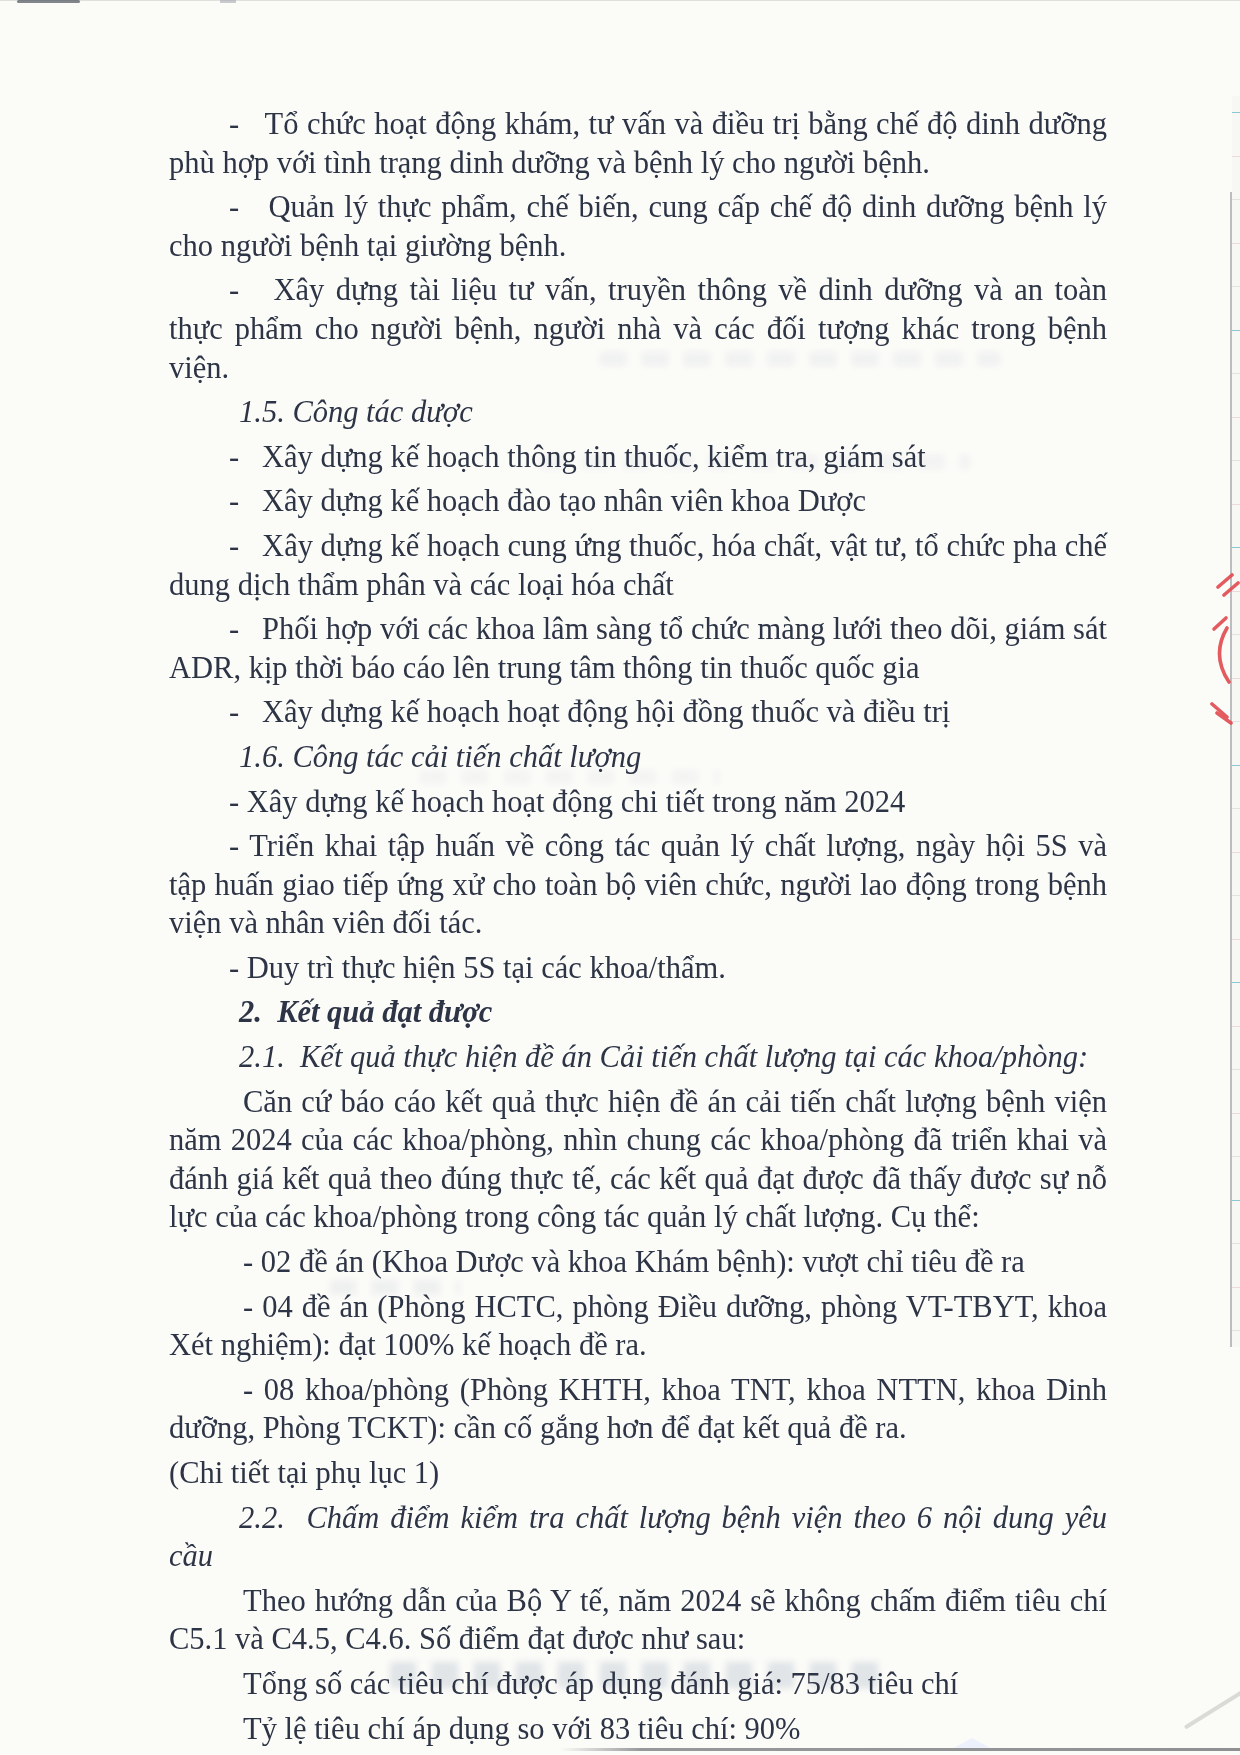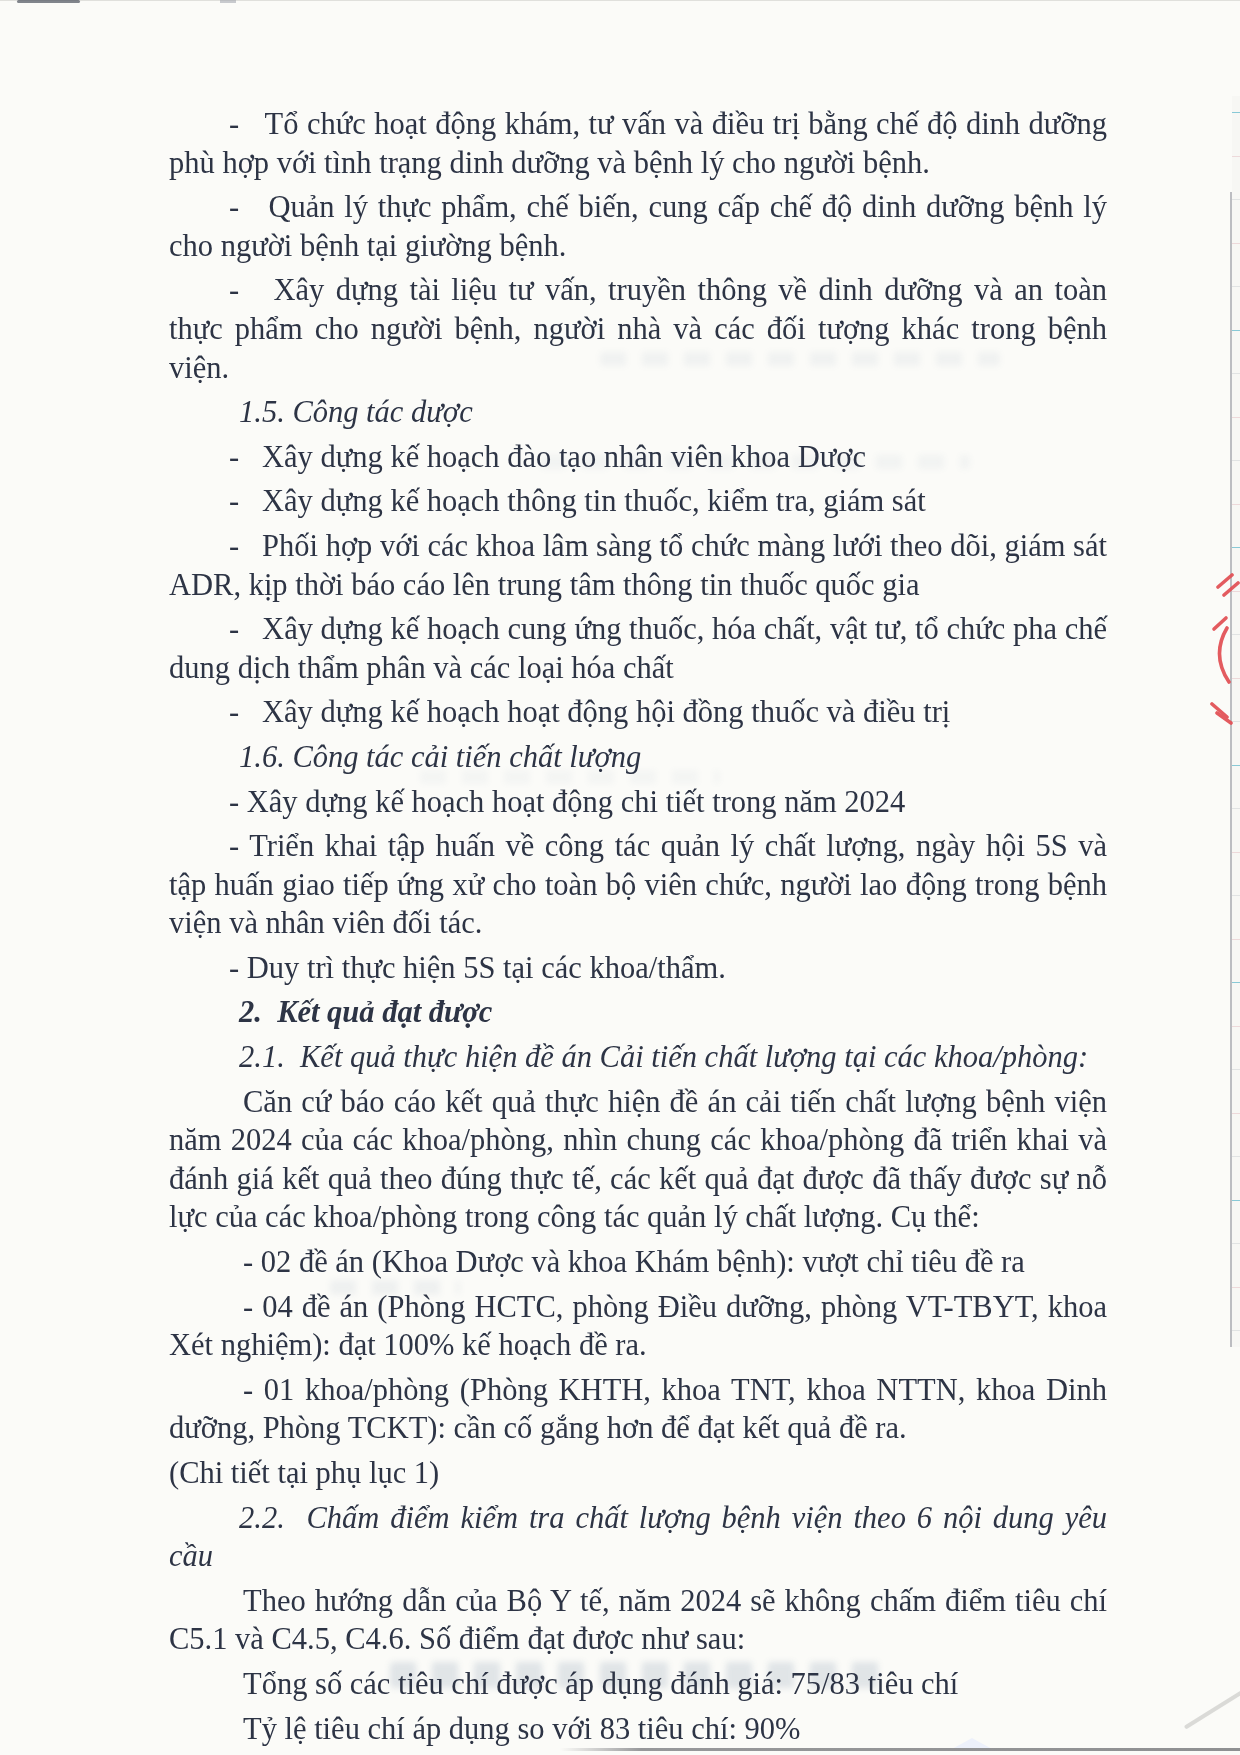--- a/index.html
+++ b/index.html
@@ -66,35 +66,35 @@
   <div class="ghost g2"></div>
   <div class="ghost g3"></div>
   <div class="ghost g4"></div>
   <div class="ghost g5"></div>
 
   <div class="content">
       <p class="bullet-wide">-&nbsp;&nbsp;&nbsp;Tổ chức hoạt động khám, tư vấn và điều trị bằng chế độ dinh dưỡng phù hợp với tình trạng dinh dưỡng và bệnh lý cho người bệnh.</p>
       <p class="bullet-wide">-&nbsp;&nbsp;&nbsp;Quản lý thực phẩm, chế biến, cung cấp chế độ dinh dưỡng bệnh lý cho người bệnh tại giường bệnh.</p>
       <p class="bullet-wide">-&nbsp;&nbsp;&nbsp;Xây dựng tài liệu tư vấn, truyền thông về dinh dưỡng và an toàn thực phẩm cho người bệnh, người nhà và các đối tượng khác trong bệnh viện.</p>
       <p class="heading-italic">1.5. Công tác dược</p>
+      <p class="bullet-wide">-&nbsp;&nbsp;&nbsp;Xây dựng kế hoạch thông tin thuốc, kiểm tra, giám sát</p>
       <p class="bullet-wide">-&nbsp;&nbsp;&nbsp;Xây dựng kế hoạch đào tạo nhân viên khoa Dược</p>
-      <p class="bullet-wide">-&nbsp;&nbsp;&nbsp;Xây dựng kế hoạch thông tin thuốc, kiểm tra, giám sát</p>
+      <p class="bullet-wide">-&nbsp;&nbsp;&nbsp;Xây dựng kế hoạch cung ứng thuốc, hóa chất, vật tư, tổ chức pha chế dung dịch thẩm phân và các loại hóa chất</p>
       <p class="bullet-wide">-&nbsp;&nbsp;&nbsp;Phối hợp với các khoa lâm sàng tổ chức màng lưới theo dõi, giám sát ADR, kịp thời báo cáo lên trung tâm thông tin thuốc quốc gia</p>
-      <p class="bullet-wide">-&nbsp;&nbsp;&nbsp;Xây dựng kế hoạch cung ứng thuốc, hóa chất, vật tư, tổ chức pha chế dung dịch thẩm phân và các loại hóa chất</p>
       <p class="bullet-wide">-&nbsp;&nbsp;&nbsp;Xây dựng kế hoạch hoạt động hội đồng thuốc và điều trị</p>
       <p class="heading-italic">1.6. Công tác cải tiến chất lượng</p>
       <p class="bullet">- Xây dựng kế hoạch hoạt động chi tiết trong năm 2024</p>
       <p class="bullet">- Triển khai tập huấn về công tác quản lý chất lượng, ngày hội 5S và tập huấn giao tiếp ứng xử cho toàn bộ viên chức, người lao động trong bệnh viện và nhân viên đối tác.</p>
       <p class="bullet">- Duy trì thực hiện 5S tại các khoa/thẩm.</p>
       <p class="heading-bold">2.&nbsp; Kết quả đạt được</p>
       <p class="heading-italic">2.1.&nbsp; Kết quả thực hiện đề án Cải tiến chất lượng tại các khoa/phòng:</p>
       <p class="body">Căn cứ báo cáo kết quả thực hiện đề án cải tiến chất lượng bệnh viện năm 2024 của các khoa/phòng, nhìn chung các khoa/phòng đã triển khai và đánh giá kết quả theo đúng thực tế, các kết quả đạt được đã thấy được sự nỗ lực của các khoa/phòng trong công tác quản lý chất lượng. Cụ thể:</p>
       <p class="bullet-mid">- 02 đề án (Khoa Dược và khoa Khám bệnh): vượt chỉ tiêu đề ra</p>
       <p class="bullet-mid">- 04 đề án (Phòng HCTC, phòng Điều dưỡng, phòng VT-TBYT, khoa Xét nghiệm): đạt 100% kế hoạch đề ra.</p>
-      <p class="bullet-mid">- 01 khoa/phòng (Phòng KHTH, khoa TNT, khoa NTTN, khoa Dinh dưỡng, Phòng TCKT): cần cố gắng hơn để đạt kết quả đề ra.</p>
+      <p class="bullet-mid">- 08 khoa/phòng (Phòng KHTH, khoa TNT, khoa NTTN, khoa Dinh dưỡng, Phòng TCKT): cần cố gắng hơn để đạt kết quả đề ra.</p>
       <p class="plain-left">(Chi tiết tại phụ lục 1)</p>
       <p class="heading-italic">2.2.&nbsp; Chấm điểm kiểm tra chất lượng bệnh viện theo 6 nội dung yêu cầu</p>
       <p class="body">Theo hướng dẫn của Bộ Y tế, năm 2024 sẽ không chấm điểm tiêu chí C5.1 và C4.5, C4.6. Số điểm đạt được như sau:</p>
       <p class="body">Tổng số các tiêu chí được áp dụng đánh giá: 75/83 tiêu chí</p>
       <p class="body">Tỷ lệ tiêu chí áp dụng so với 83 tiêu chí: 90%</p>
       <p class="body">Tổng số điểm của các tiêu chí áp dụng (Tiêu chí C3 và C5 có hệ số 2): 309</p>
       <p class="page-number">2</p>
     </div>
 
   <div class="edge-strip">

